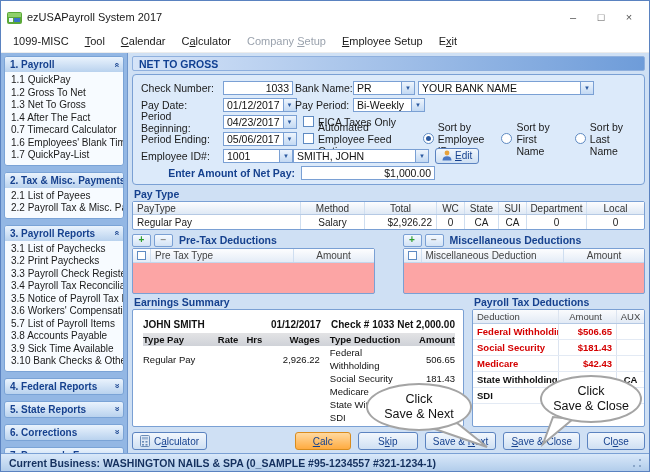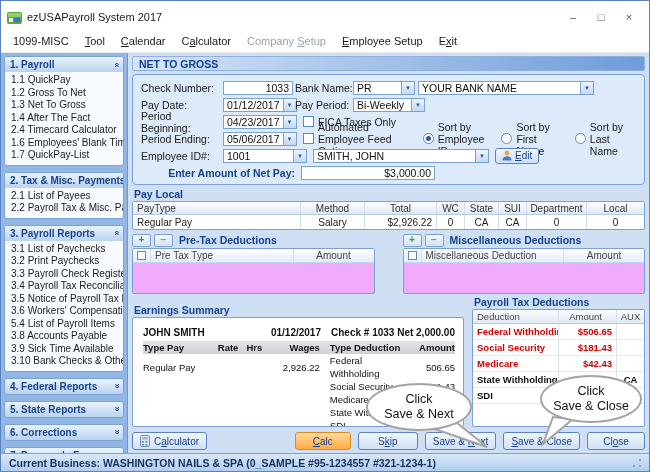--- a/index.html
+++ b/index.html
@@ -62,21 +62,21 @@
   .pc2{ width:64px; } .pc3{ width:72px; } .pc4{ width:28px; } .pc5{ width:34px; } .pc6{ width:28px; } .pc7{ width:60px; } .pc8{ flex:1; }
   .pt-row:not(.hd) .pc3{ justify-content:flex-end !important; }
   
   .ded-row{ display:flex; gap:28px; margin-top:3px; flex:0 0 auto; }
   .ded-col{ flex:1; min-width:0; }
   .ded-head{ display:flex; align-items:center; height:14px; }
   .btn-sq{ width:19px; height:13px; border:1px solid #7aa0d4; border-radius:2px; background:linear-gradient(#f4f9ff,#d3e3f5); display:flex; align-items:center; justify-content:center; margin-right:3px; font-size:10px; font-weight:bold; line-height:10px;}
   .btn-sq.plus{ color:#2f9e2f; }
   .btn-sq.minus{ color:#8a8a8a; }
   .ded-title{ font-size:10.5px; font-weight:bold; color:#16418e; margin-left:3px; white-space:nowrap;}
-  .ded-table{ border:1px solid #7aa0d4; background:#f0abfc; height:46px; margin-top:1px; display:flex; flex-direction:column; border-radius:2px;}
+  .ded-table{ border:1px solid #7aa0d4; background:#fca5a5; height:46px; margin-top:1px; display:flex; flex-direction:column; border-radius:2px;}
   .ded-thead{ display:flex; height:14px; align-items:center; background:linear-gradient(#fdfdfe,#e4ecf7); border-bottom:1px solid #c4d6ec; font-size:10px; color:#444; flex:0 0 auto;}
   .ded-thead .cbc{ width:18px; display:flex; justify-content:center; border-right:1px solid #cfdef0; height:100%; align-items:center;}
   .ded-thead .cbc .cb{ width:9px; height:9px; margin:0; }
   .ded-thead .nm{ flex:1; padding:0 4px; border-right:1px solid #cfdef0; height:100%; display:flex; align-items:center;}
   .ded-thead .am{ width:80px; display:flex; justify-content:center; align-items:center; height:100%;}
   
   .bottom-row{ display:flex; gap:8px; margin-top:2px; flex:1; min-height:0; }
   .earn-col{ width:332px; flex:0 0 auto; display:flex; flex-direction:column; min-height:0;}
   .tax-col{ flex:1; display:flex; flex-direction:column; min-width:0; min-height:0;}
   .white-box{ border:1px solid #7aa0d4; background:#fff; flex:1; border-radius:2px; overflow:hidden;}
@@ -148,21 +148,21 @@
       <div class="side-section">
         <div class="side-header">
             <span>1. Payroll</span>
             <span class="chev">«</span>
           </div>
         <div class="side-items">
           <div class="side-item">1.1 QuickPay</div>
           <div class="side-item">1.2 Gross To Net</div>
           <div class="side-item">1.3 Net To Gross</div>
           <div class="side-item">1.4 After The Fact</div>
-          <div class="side-item">2.4 Timecard Calculator</div>
+          <div class="side-item">0.7 Timecard Calculator</div>
           <div class="side-item">1.6 Employees' Blank Timesheet</div>
           <div class="side-item">1.7 QuickPay-List</div>
         </div>
       </div>
       <div class="side-section">
         <div class="side-header">
             <span>2. Tax &amp; Misc. Payments</span>
             <span class="chev">«</span>
           </div>
         <div class="side-items">
@@ -175,21 +175,21 @@
             <span>3. Payroll Reports</span>
             <span class="chev">«</span>
           </div>
         <div class="side-items">
           <div class="side-item">3.1 List of Paychecks</div>
           <div class="side-item">3.2 Print Paychecks</div>
           <div class="side-item">3.3 Payroll Check Register/Journal</div>
           <div class="side-item">3.4 Payroll Tax Reconciliation</div>
           <div class="side-item">3.5 Notice of Payroll Tax Due</div>
           <div class="side-item">3.6 Workers' Compensation</div>
-          <div class="side-item">5.4 List of Payroll Items</div>
+          <div class="side-item">5.7 List of Payroll Items</div>
           <div class="side-item">3.8 Accounts Payable</div>
           <div class="side-item">3.9 Sick Time Available</div>
           <div class="side-item">3.10 Bank Checks &amp; Other Debits</div>
         </div>
       </div>
       <div class="side-section collapsed">
         <div class="side-header">
             <span>4. Federal Reports</span>
             <span class="chev">«</span>
           </div>
@@ -272,43 +272,43 @@
               <span class="radio"></span>
               <span>Sort by First Name</span>
             </span>
           <span class="opt" style="margin-left:12px">
               <span class="radio"></span>
               <span>Sort by Last Name</span>
             </span>
         </div>
         <div class="frow">
           <span class="flabel">Employee ID#:</span>
-          <span class="combo" style="width:84px">
+          <span class="combo" style="width:70px">
               <span class="tinput">1001</span>
               <span class="drop"></span>
             </span>
-          <span class="combo" style="width:176px; margin-left:6px">
+          <span class="combo" style="width:136px; margin-left:0">
               <span class="tinput">SMITH, JOHN</span>
               <span class="drop"></span>
             </span>
           <span class="edit-btn">
             <svg width="10" height="11" viewBox="0 0 10 11">
                 <circle cx="5" cy="3" r="2.4" fill="#e8a33d"></circle>
                 <path d="M0.5 10.5 Q0.5 6.2 5 6.2 Q9.5 6.2 9.5 10.5 Z" fill="#4a78c4"></path>
               </svg>
             <span><span class="u">E</span><span>dit</span></span>
           </span>
         </div>
         <div class="frow" style="margin-bottom:1px">
           <span class="netpay-label">Enter Amount of Net Pay:</span>
-          <span class="tinput r" style="width:134px">$3,000.00</span>
-        </div>
-      </div>
-
-      <div class="sec-label">Pay Local</div>
+          <span class="tinput r" style="width:134px">$1,000.00</span>
+        </div>
+      </div>
+
+      <div class="sec-label">Pay Type</div>
       <div class="ptable">
         <div class="pt-row hd">
           <span class="pc1">PayType</span>
             <span class="pc2">Method</span>
             <span class="pc3">Total</span>
             <span class="pc4">WC</span>
             <span class="pc5">State</span>
             <span class="pc6">SUI</span>
             <span class="pc7">Department</span>
             <span class="pc8">Local</span>
@@ -355,21 +355,21 @@
                 </span>
               <span class="nm">Miscellaneous Deduction</span>
               <span class="am">Amount</span>
             </div>
           </div>
         </div>
       </div>
 
       <div class="bottom-row">
         <div class="earn-col">
-          <div class="sec-label" style="margin-top:8px">Earnings Summary</div>
+          <div class="sec-label" style="margin-top:0">Earnings Summary</div>
           <div class="white-box earn-box">
             <div class="er top">
               <span class="nm">JOHN SMITH</span>
               <span class="dt">01/12/2017</span>
               <span class="ecg"></span>
               <span class="ck">Check # 1033 Net</span>
               <span class="nt">2,000.00</span>
             </div>
             <div class="er head">
               <span class="ec1">Type Pay</span>

